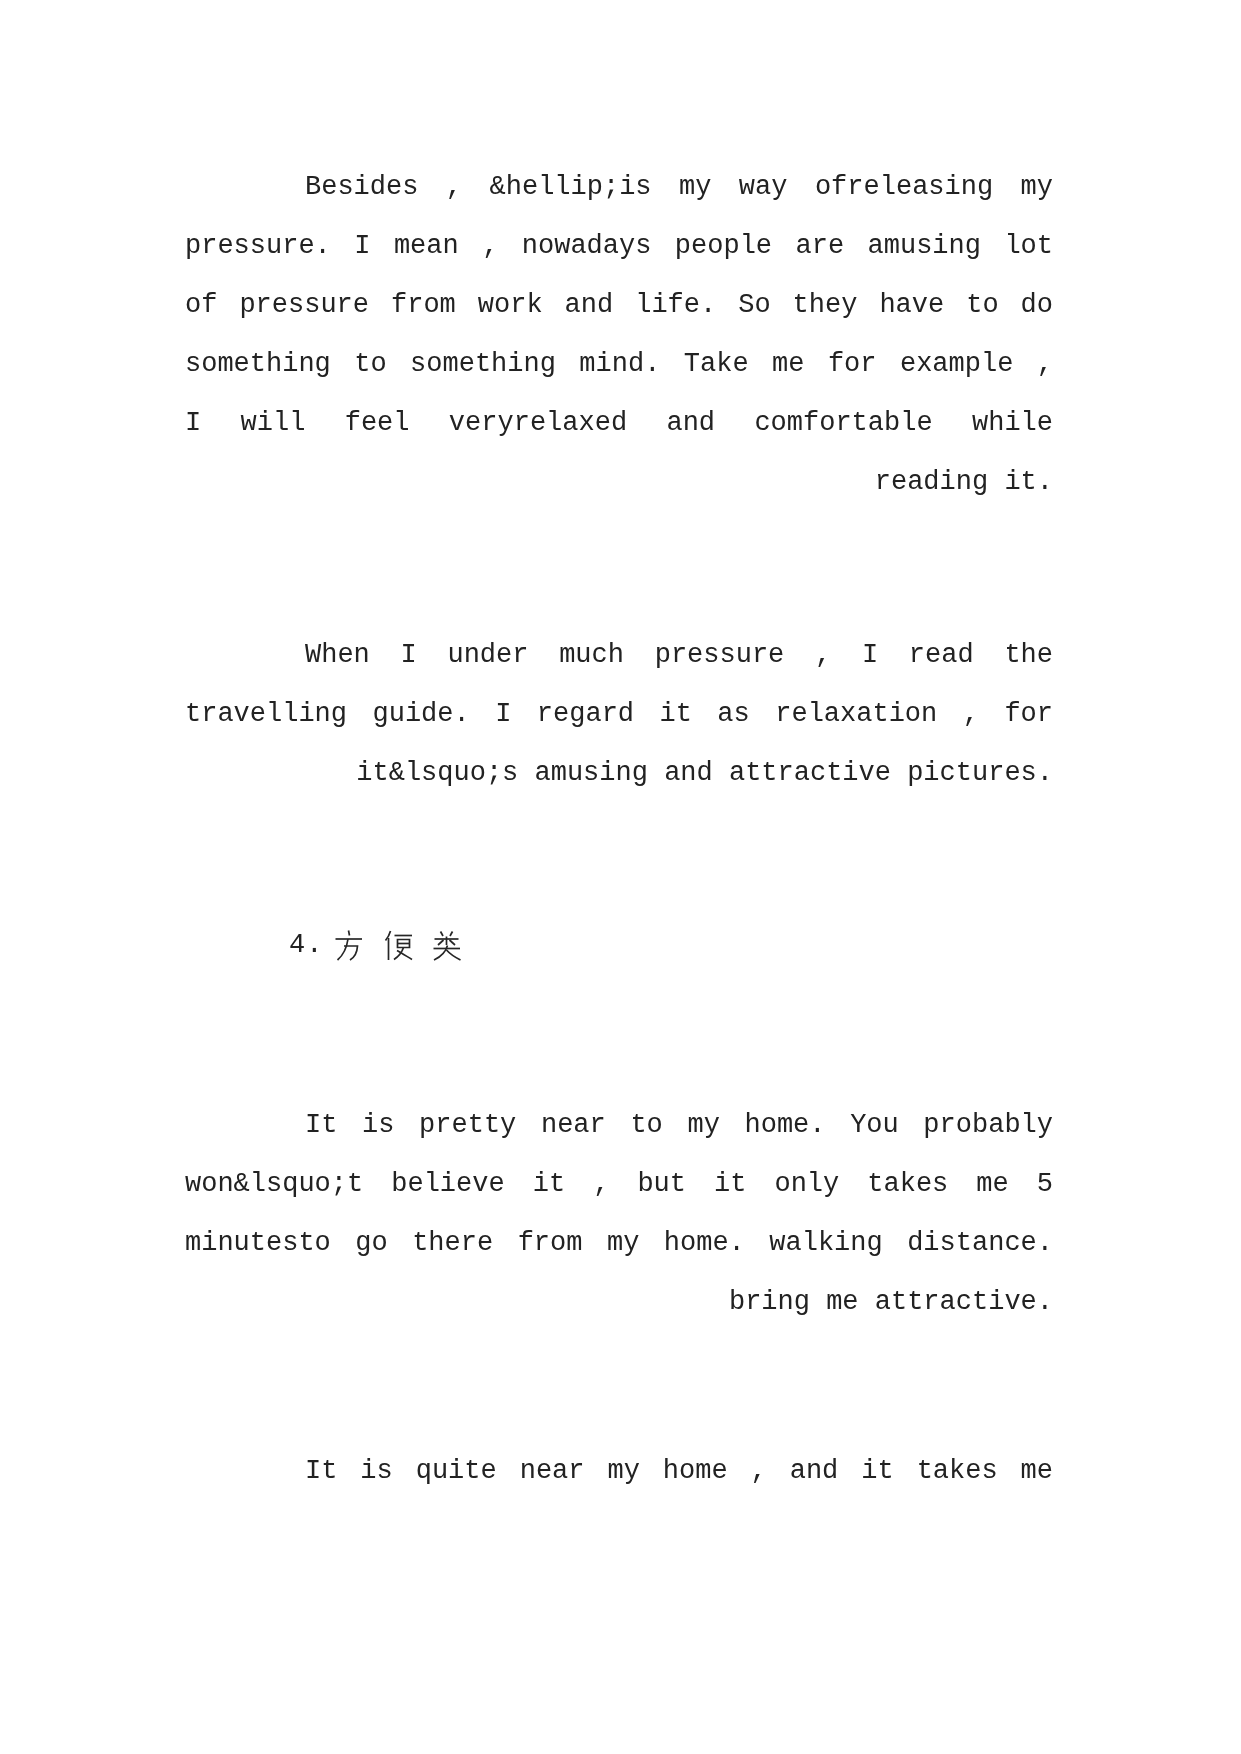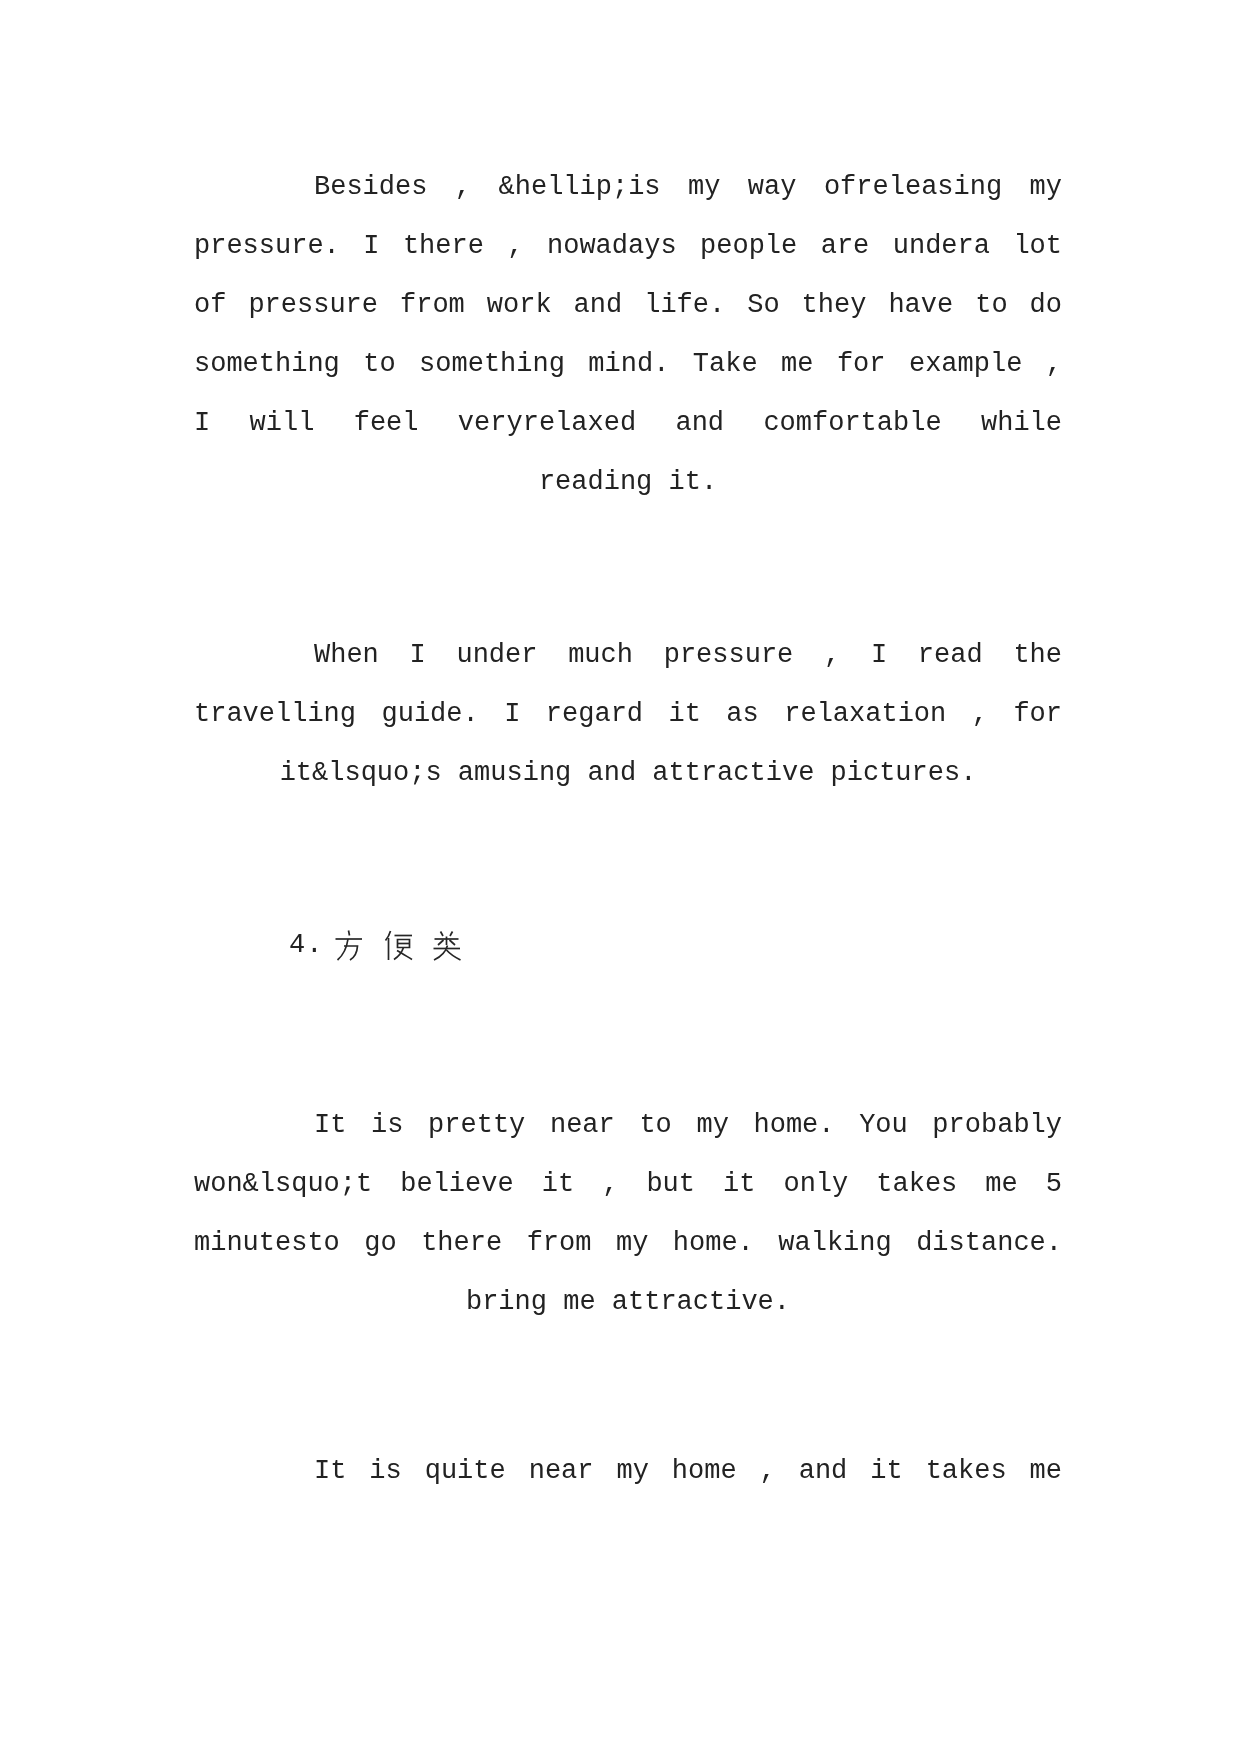--- a/index.html
+++ b/index.html
@@ -13,39 +13,39 @@
   }
   .page {
     position: relative;
     width: 1241px;
     height: 1754px;
     background: #ffffff;
     overflow: hidden;
   }
   .para {
     position: absolute;
-    left: 194px;
+    left: 185px;
     width: 868px;
     font-size: 27px;
     line-height: 59px;
     color: #222222;
     font-weight: 400;
   }
   .p1 { top: 158px; }
   .p2 { top: 626px; }
   .p3 { top: 1096px; }
   .p4 { top: 1442px; }
   .ln {
     height: 59px;
     white-space: normal;
     text-align: justify;
     text-align-last: justify;
   }
   .ln.first { text-indent: 120px; }
-  .ln.last  { text-align: center; text-align-last: auto; font-family: Liberation Mono, monospace; }
+  .ln.last  { text-align: right; text-align-last: auto; font-family: Liberation Mono, monospace; }
   .heading {
     position: absolute;
     left: 185px;
     top: 928px;
     height: 34px;
     padding-left: 104px;
     display: flex;
     align-items: flex-end;
   }
   .hnum {
@@ -76,21 +76,21 @@
     white-space: nowrap;
   }
 </style>
 </head>
 <body>
 
 <div class="page">
 
   <div class="para p1">
     <div class="ln first">Besides ,  &amp;hellip;is my way ofreleasing my</div>
-    <div class="ln">pressure. I there ,  nowadays people are undera lot</div>
+    <div class="ln">pressure. I mean ,  nowadays people are amusing lot</div>
     <div class="ln">of pressure from work and life. So they have to do</div>
     <div class="ln">something to something mind. Take me for example , </div>
     <div class="ln">I will feel veryrelaxed and comfortable while</div>
     <div class="ln last">reading it.</div>
   </div>
 
   <div class="para p2">
     <div class="ln first">When I under much pressure ,  I read the</div>
     <div class="ln">travelling guide. I regard it as relaxation ,  for</div>
     <div class="ln last">it&amp;lsquo;s amusing and attractive pictures.</div>

